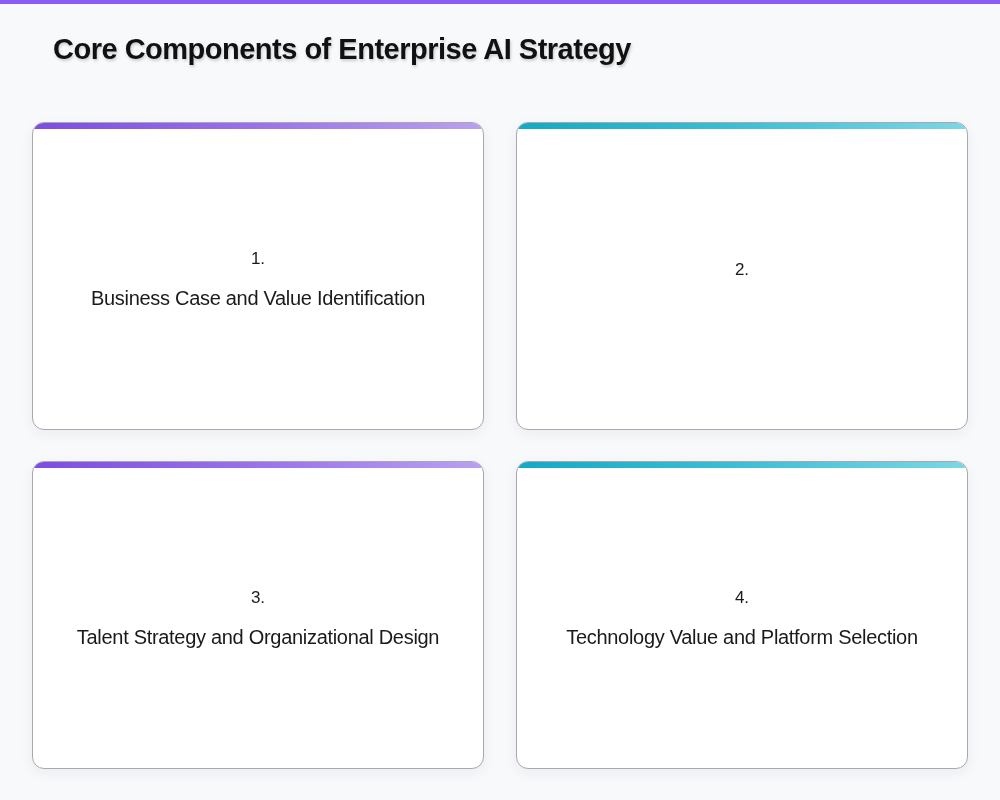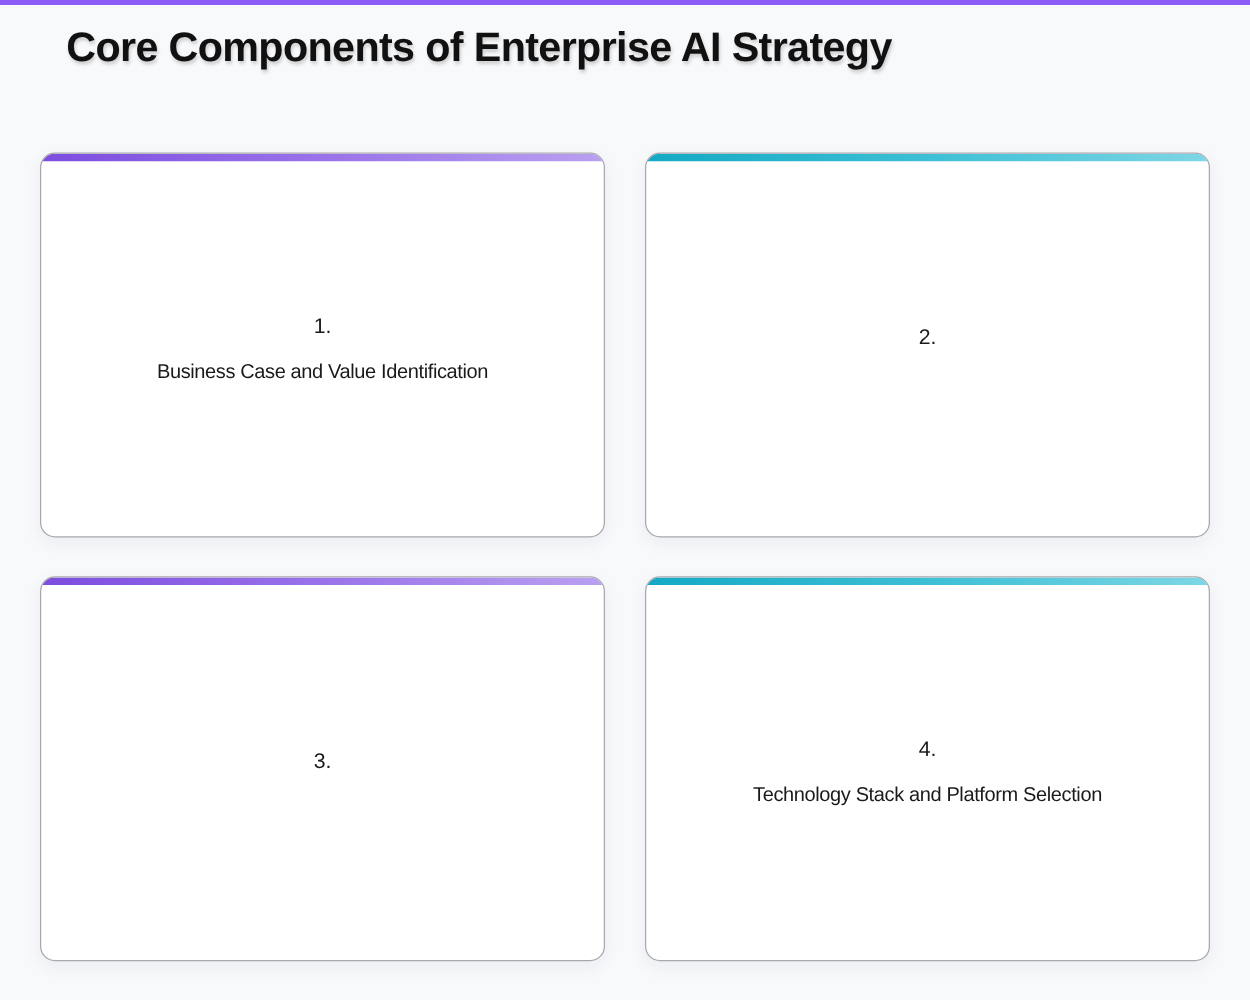--- a/index.html
+++ b/index.html
@@ -17,23 +17,23 @@
     .top-bar {
       position: absolute;
       left: 0; top: 0;
       width: 1000px;
       height: 4px;
       background: #8b5cf6;
     }
     .title {
       position: absolute;
       left: 53px;
-      top: 19px;
+      top: 33px;
       margin: 0;
-      font-size: 33px;
+      font-size: 29px;
       font-weight: 700;
       color: #111111;
       letter-spacing: -0.5px;
       text-shadow: 1px 2px 3px rgba(0,0,0,0.18);
       white-space: nowrap;
     }
     .card {
       position: absolute;
       width: 452px;
       height: 308px;
@@ -65,21 +65,21 @@
       align-items: center;
       justify-content: center;
       padding-top: 6px;
     }
     .card .num {
       font-size: 17px;
       color: #1a1a1a;
       margin-bottom: 18px;
     }
     .card .label {
-      font-size: 16px;
+      font-size: 20px;
       color: #1a1a1a;
       letter-spacing: -0.3px;
     }
     #card-1 { left: 32px;  top: 122px; }
     #card-2 { left: 516px; top: 122px; }
     #card-3 { left: 32px;  top: 461px; }
     #card-4 { left: 516px; top: 461px; }
   </style>
 </head>
 <body>
@@ -100,22 +100,23 @@
   <div class="accent"></div>
   <div class="content">
     <div class="num">2.</div>
   </div>
 </div>
 
 <div class="card purple" id="card-3">
   <div class="accent"></div>
   <div class="content">
     <div class="num">3.</div>
+    <div class="label">Talent Strategy and Organizational Design</div>
   </div>
 </div>
 
 <div class="card teal" id="card-4">
   <div class="accent"></div>
   <div class="content">
     <div class="num">4.</div>
-    <div class="label">Technology Stack and Platform Selection</div>
+    <div class="label">Technology Value and Platform Selection</div>
   </div>
 </div>
 
 </body></html>

